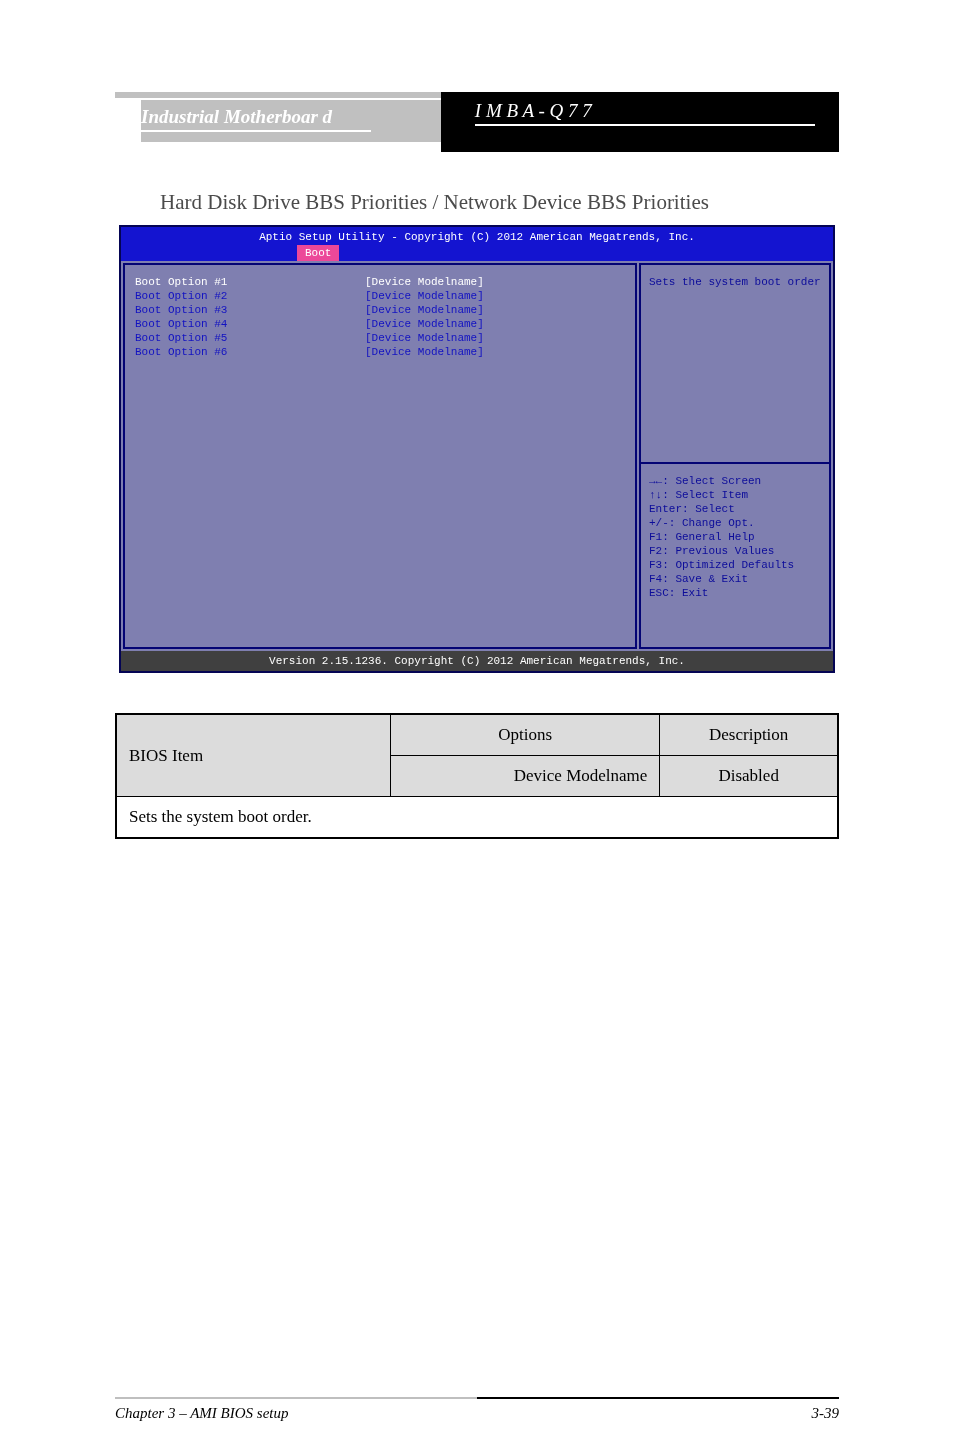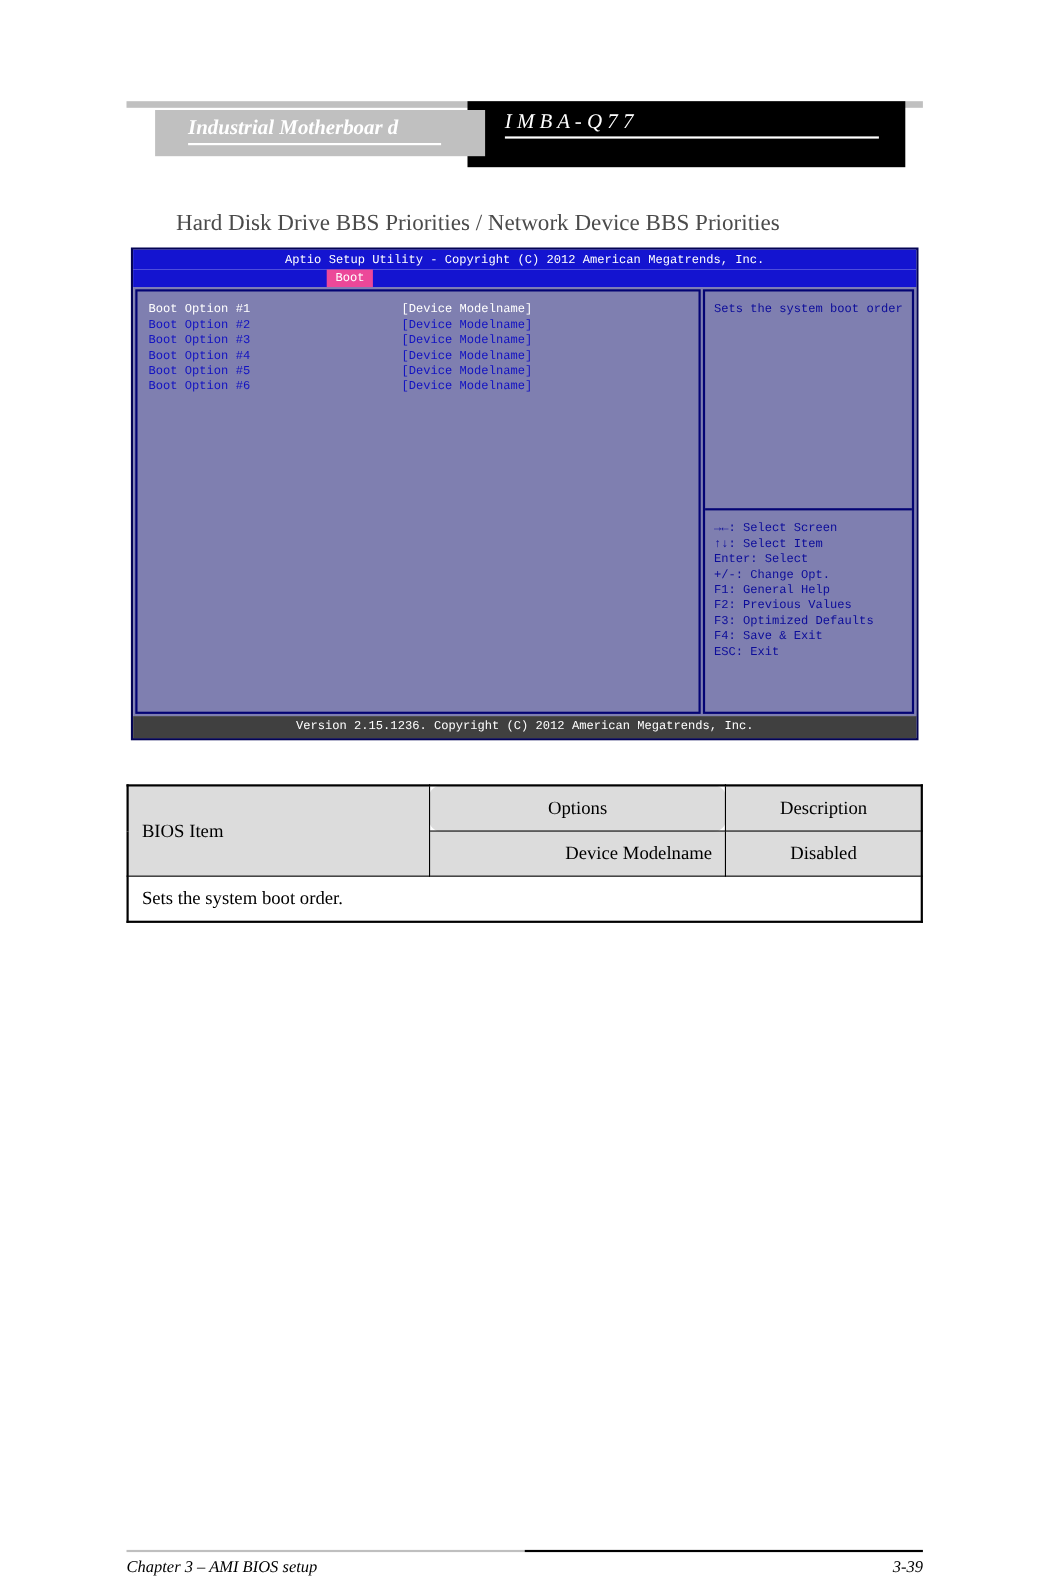--- a/index.html
+++ b/index.html
@@ -1,24 +1,24 @@
 <!DOCTYPE html>
 <html><head>
 <meta charset="utf-8">
 <style>
   html, body { margin:0; padding:0; background:#fff; font-family:"Times New Roman", Times, serif; }
   .page { width:954px; min-height:1434px; margin:0 auto; position:relative; box-sizing:border-box; padding-bottom:40px; }
 
   
   .banner { position:relative; height:60px; margin:92px 115px 0 115px; }
-  .banner-right { position:absolute; right:16px; top:0; width:55%; height:60px; background:#000; box-sizing:border-box; padding:8px 0 0 34px; }
+  .banner-right { position:absolute; right:0; top:0; width:55%; height:60px; background:#000; box-sizing:border-box; padding:8px 0 0 34px; }
   .banner-right .subtitle { color:#fff; font-style:italic; font-family:Georgia,"Times New Roman",serif; font-size:19px; }
   .banner-right .underline { border-bottom:2px solid #fff; width:340px; margin-top:2px; }
   .banner-left { position:absolute; left:0; top:0; width:45%; height:60px; box-sizing:border-box; }
-  .banner-left-inner { margin:8px 0 0 26px; background:#c0c0c0; height:42px; border:0; box-sizing:border-box; padding-top:6px; padding-left:30px; position:relative; }
+  .banner-left-inner { margin:8px 0 0 26px; background:#c0c0c0; height:42px; border:0; box-sizing:border-box; padding-top:6px; position:relative; }
   .banner-left-inner .title { color:#fff; font-family:Georgia,"Times New Roman",serif; font-style:italic; font-size:19px; font-weight:bold; }
   .banner-left-inner .underline { border-bottom:2px solid #fff; width:230px; margin-top:2px; }
   .gray-strip { background:#c0c0c0; height:6px; width:100%; }
 
   .section-title { font-size:21px; color:#4b4b4b; margin:38px 0 10px 160px; }
 
   
   .bios { margin:0 auto; width:716px; font-family:"Courier New",monospace; font-size:11px; line-height:14px; }
   .bios-outer { border:2px solid #040454; }
   .bios-top { background:#1414d0; color:#fff; text-align:center; padding:3px 0 1px 0; background:linear-gradient(#1414d0,#1414d0); }
@@ -36,21 +36,21 @@
   .bios-row .val.on { color:#ffffff; }
   .bios-bot { background:#404040; color:#fff; text-align:center; padding:3px 0; }
 
   
   .opts { margin:40px 115px 0 115px; border:2px solid #000; border-collapse:collapse; width:724px; }
   .opts th, .opts td { border:1px solid #000; padding:10px 12px; font-size:17px; }
   .opts th { background:#dcdcdc; font-weight:normal; text-align:left; }
   .opts .desc td { text-align:left; font-size:17px; }
 
   
-  .foot { position:absolute; left:0; right:0; bottom:92px; }
+  .foot { position:absolute; left:0; right:0; bottom:104px; }
   .foot-line { margin:0 115px; height:2px; display:flex; }
   .foot-line .lseg { flex:1; background:#bfbfbf; }
   .foot-line .rseg { flex:1; background:#000; }
   .foot-row { margin:6px 115px 0 115px; display:flex; justify-content:space-between; font-style:italic; font-size:15px; }
 </style>
 </head>
 <body>
 
 <div class="page">
 
@@ -121,21 +121,21 @@
         </div>
       </div>
       <div class="bios-bot">Version 2.15.1236. Copyright (C) 2012 American Megatrends, Inc.</div>
     </div>
   </div>
 
   <table class="opts">
       <tbody>
         <tr>
           <th rowspan="2" title="Boot Option #X" style="width: 38%;">BIOS Item</th>
-          <th style="text-align: center; border-radius: 11px;">Options</th>
+          <th style="text-align: center;">Options</th>
           <th style="text-align: center;">Description</th>
         </tr>
         <tr>
           <th style="text-align: right;">Device Modelname</th>
           <th style="text-align: center;">Disabled</th>
         </tr>
         <tr class="desc">
           <td colspan="3">Sets the system boot order.</td>
         </tr>
       </tbody>

